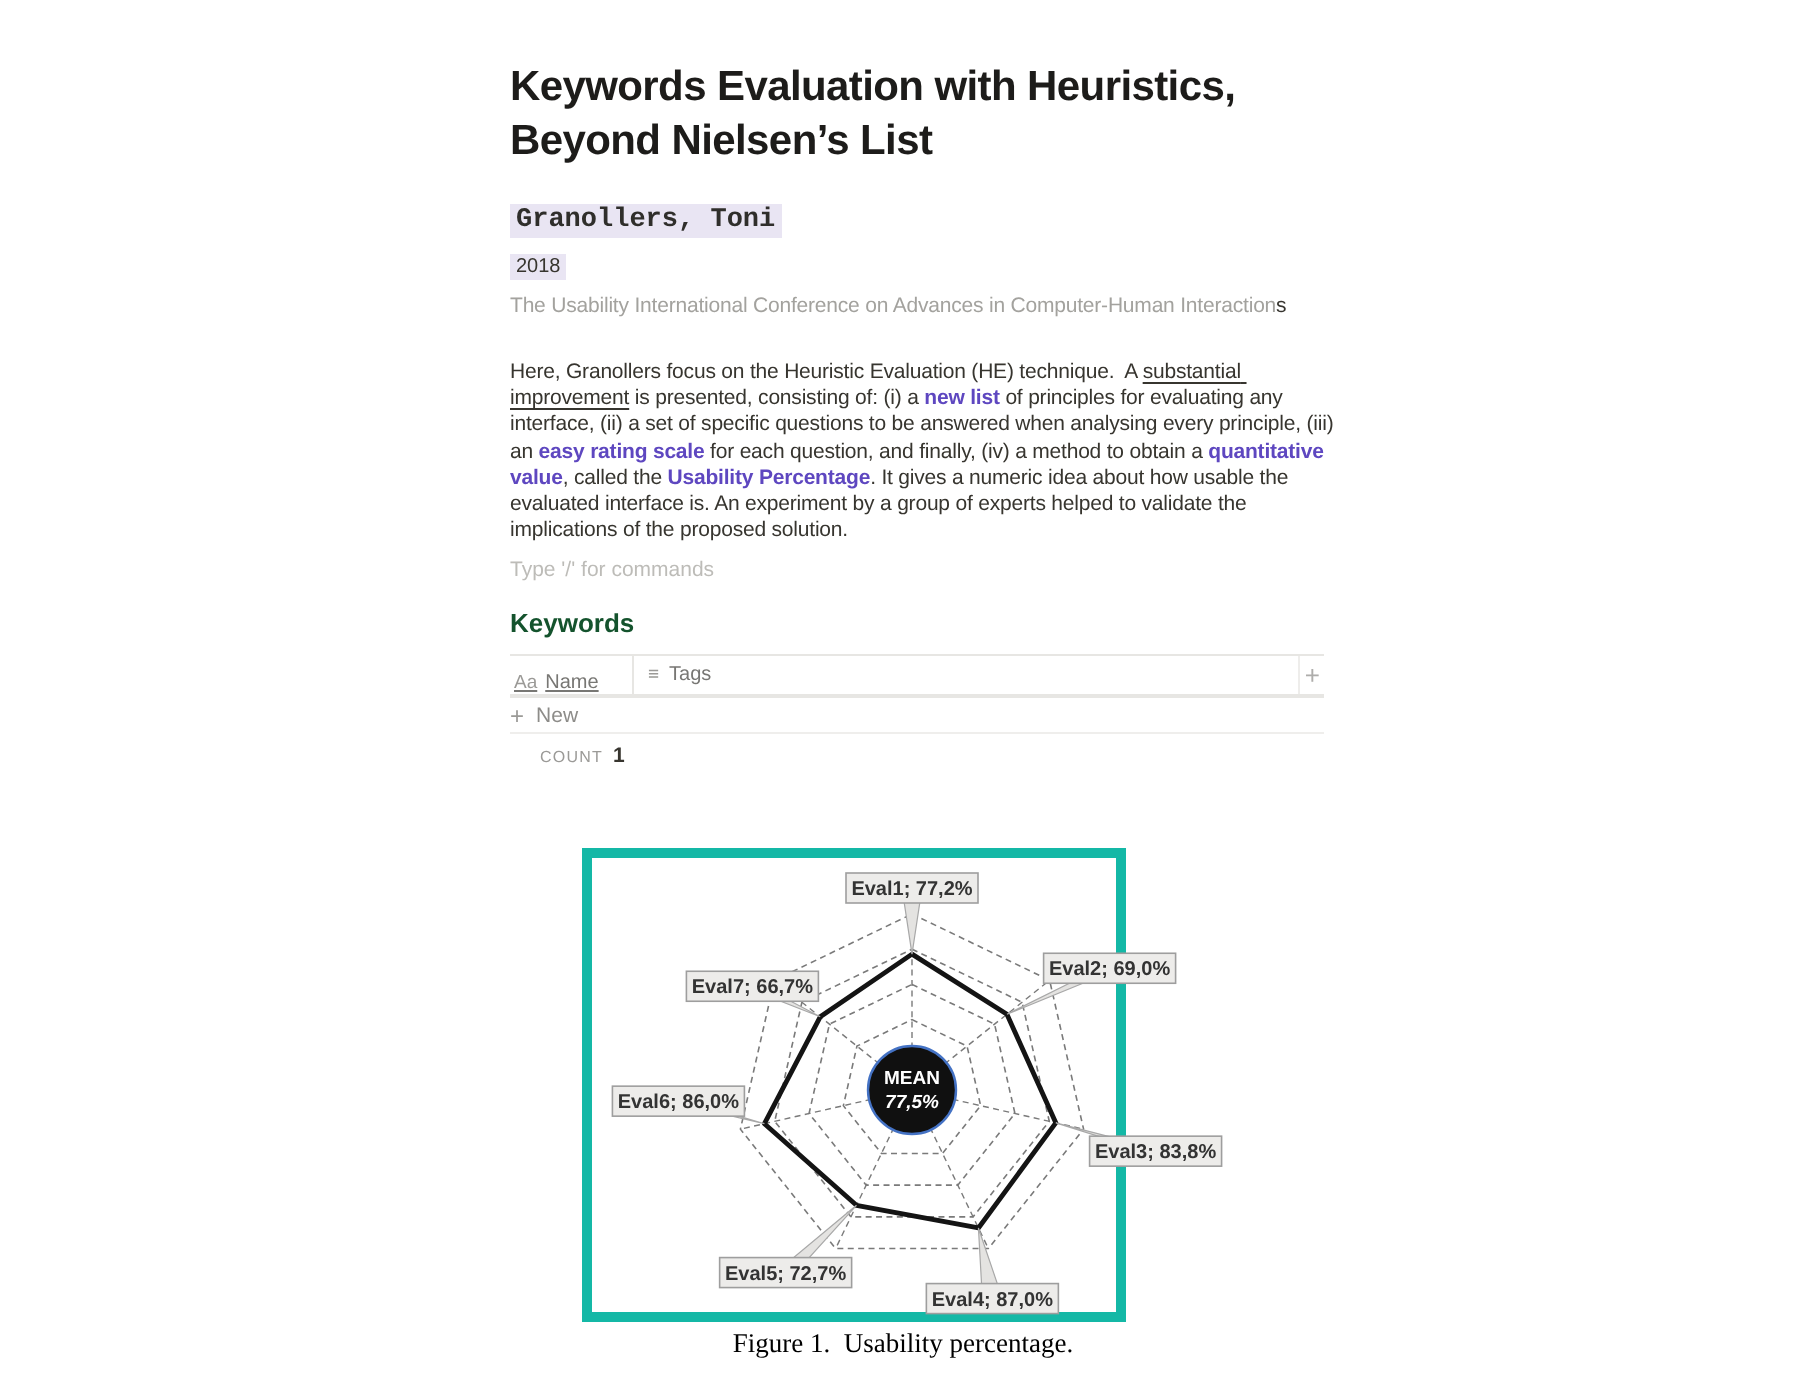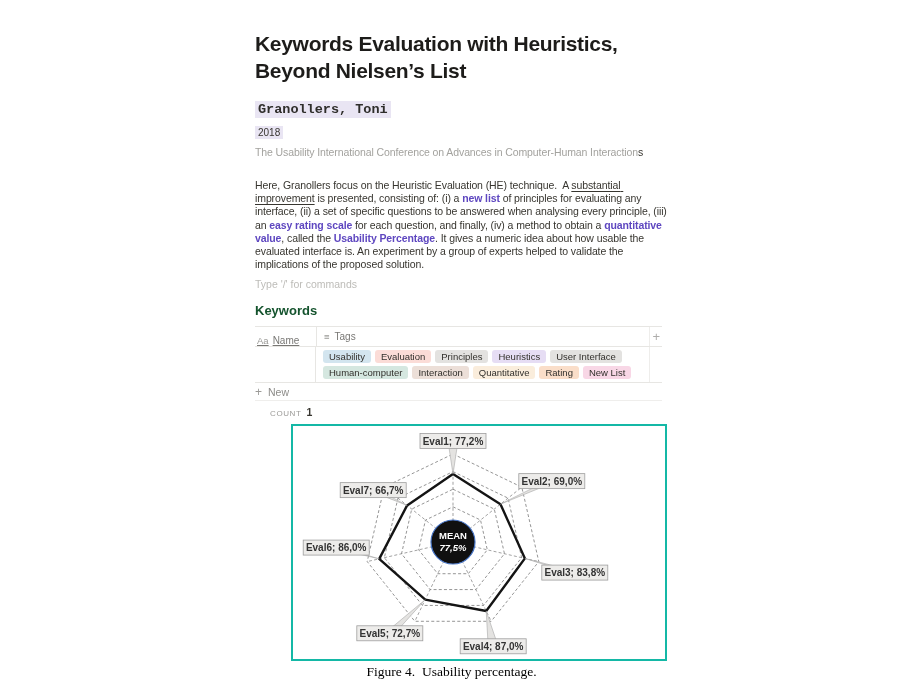--- a/index.html
+++ b/index.html
@@ -30,21 +30,21 @@
   .cell-name { width: 61px; border-right: 1px solid #e7e6e3; }
   .cell-tags { width: 334px; padding: 3px 0 3px 7px; display: flex; flex-wrap: wrap; gap: 3px 4px; border-right: 1px solid #eeedeb; }
   .chip { height: 13px; line-height: 13px; padding: 0 6px; border-radius: 3px; font-size: 9.5px; color: #32302c; white-space: nowrap; }
   .t-new { display: flex; align-items: center; gap: 6px; height: 18px; font-size: 10.5px; color: #8d8c89; border-bottom: 1px solid #efeeec; }
   .plus-glyph { font-size: 12px; color: #9b9a97; }
   .t-count { margin-top: 5px; margin-left: 15px; display: flex; align-items: baseline; gap: 5px; }
   .count-label { font-size: 8px; letter-spacing: 0.6px; color: #9b9a97; }
   .count-value { font-size: 10.5px; color: #37352f; font-weight: 600; }
 
   .figure { position: absolute; left: 291px; top: 424px; width: 321px; }
-  .chart-box { width: 376px; height: 237px; border: 2px solid #14b8a6; background: #fff; }
+  .chart-box { width: 272px; height: 237px; border: 5px solid #14b8a6; background: #fff; }
   .chart-box svg { display: block; }
   .caption { margin-top: 3px; text-align: center; font-family: "Liberation Serif", serif; font-size: 13.5px; color: #000; white-space: pre-wrap; }
 
   .ring   { fill: none; stroke: #7a7a7a; stroke-width: 0.8; stroke-dasharray: 3 2.2; }
   .spoke  { stroke: #7a7a7a; stroke-width: 0.7; stroke-dasharray: 3 2.2; }
   .data-poly { fill: none; stroke: #141414; stroke-width: 2.4; stroke-linejoin: round; }
   .beak { fill: #e4e3e1; stroke: #a8a8a8; stroke-width: 0.6; }
   .label-box { fill: #edecea; stroke: #9e9e9e; stroke-width: 0.8; }
   .label-text { font-size: 10px; font-weight: 700; fill: #333; text-anchor: middle; font-family: "Liberation Sans", sans-serif; }
   .mean-circle { fill: #101010; stroke: #4472c4; stroke-width: 1.2; }
@@ -84,32 +84,20 @@
         <div class="col-tags">
           <span class="hdr-icon">≡</span>
           <span>Tags</span>
         </div>
         <div class="col-add">
           <span>+</span>
         </div>
       </div>
       <div class="t-row">
         <div class="cell-name"></div>
-        <div class="cell-tags">
-            <span class="chip" style="background: rgb(211, 229, 239);">Usability</span>
-            <span class="chip" style="background: rgb(251, 220, 215);">Evaluation</span>
-            <span class="chip" style="background: rgb(227, 226, 224);">Principles</span>
-            <span class="chip" style="background: rgb(230, 221, 244);">Heuristics</span>
-            <span class="chip" style="background: rgb(227, 226, 224);">User Interface</span>
-            <span class="chip" style="background: rgb(213, 231, 224);">Human-computer</span>
-            <span class="chip" style="background: rgb(236, 223, 216);">Interaction</span>
-            <span class="chip" style="background: rgb(250, 237, 220);">Quantitative</span>
-            <span class="chip" style="background: rgb(250, 222, 201);">Rating</span>
-            <span class="chip" style="background: rgb(248, 215, 230);">New List</span>
-          </div>
       </div>
       <div class="t-new">
         <span class="plus-glyph">+</span>
         <span>New</span>
       </div>
       <div class="t-count">
         <span class="count-label">COUNT</span>
         <span class="count-value">1</span>
       </div>
     </div>
@@ -150,15 +138,15 @@
           <rect x="10.206343727999524" y="114.08184218815569" width="66" height="15" class="label-box"></rect>
           <text x="43.206343727999524" y="125.08184218815569" class="label-text">Eval6; 86,0%</text>
           <polygon points="75.19882954281337,64.13289743643146 85.19882954281337,64.13289743643146 114.10961930505651,79.40364259009979" class="beak"></polygon>
           <rect x="47.19882954281337" y="56.63289743643146" width="66" height="15" class="label-box"></rect>
           <text x="80.19882954281337" y="67.63289743643146" class="label-text">Eval7; 66,7%</text>
           <circle cx="160" cy="116" r="22" class="mean-circle"></circle>
           <text x="160" y="113" class="mean-text">MEAN</text>
           <text x="160" y="125" class="mean-text mean-val">77,5%</text>
         </svg>
     </div>
-    <div class="caption">Figure 4.  Usability percentage.</div>
+    <div class="caption">Figure 1.  Usability percentage.</div>
   </div>
 </div>
 
 </body></html>

